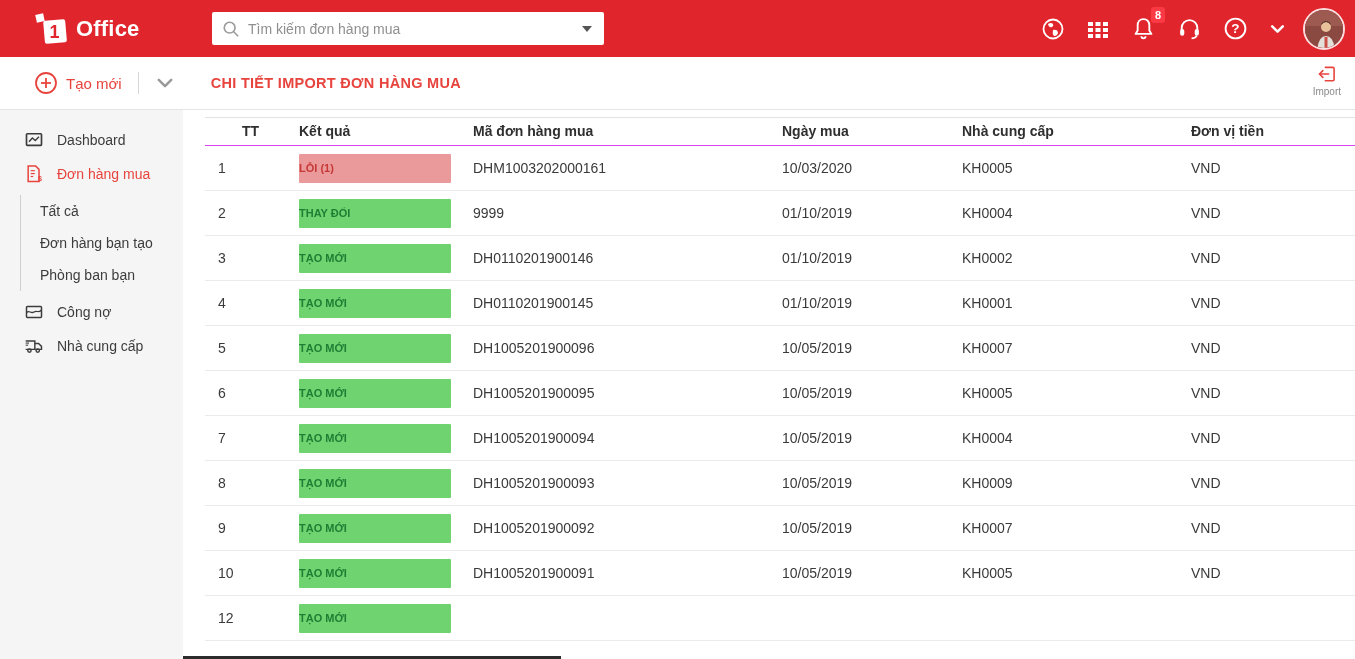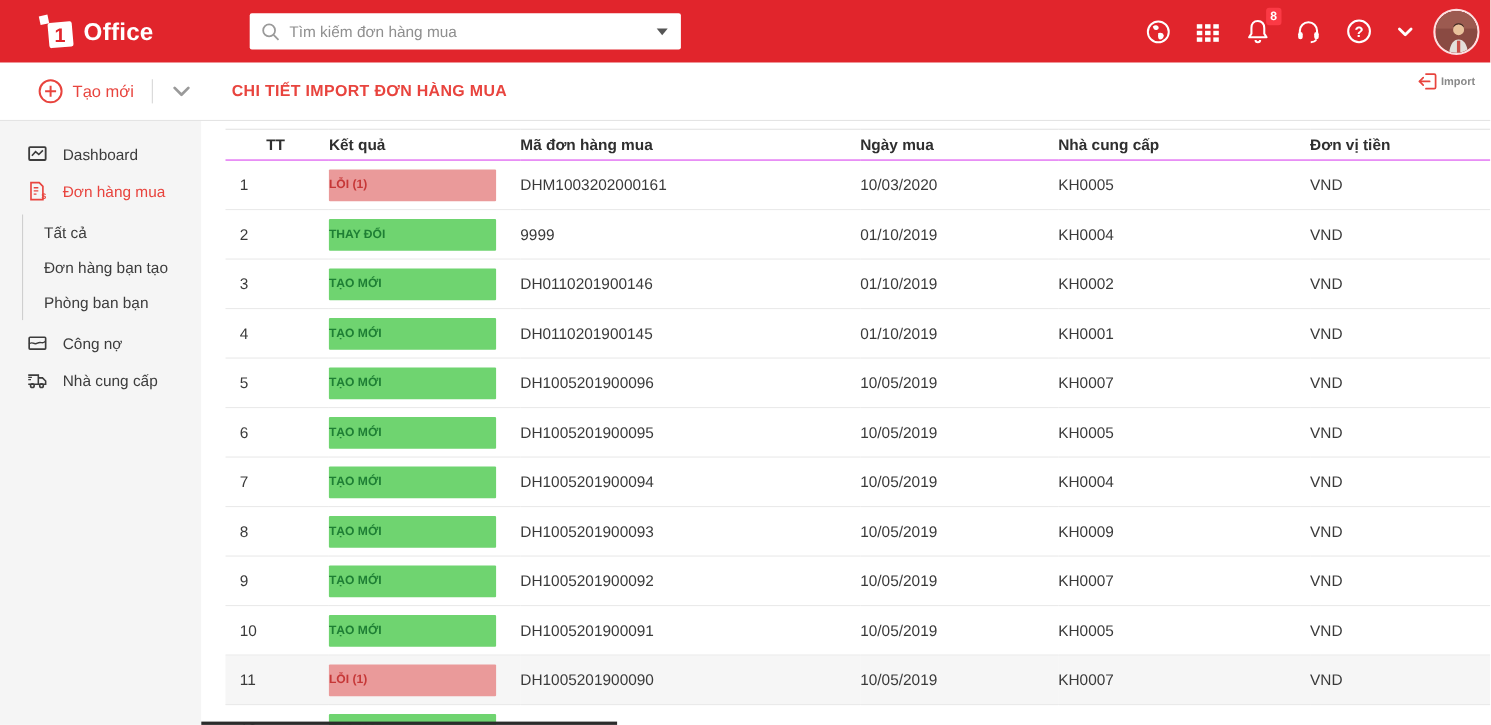--- a/index.html
+++ b/index.html
@@ -6,21 +6,21 @@
   html,body { width:1355px; height:659px; overflow:hidden; background:#fff;
     font-family:"Liberation Sans","DejaVu Sans",sans-serif; }
   .app { position:relative; width:1355px; height:659px; overflow:hidden; }
 
   
   .topbar { position:absolute; top:0; left:0; width:100%; height:57px;
     background:#e1252c; display:flex; align-items:center; }
   .logo { display:flex; align-items:center; margin-left:34px; cursor:pointer; }
   .logo-mark { width:34px; height:34px; margin-right:8px; position:relative; }
   .logo-text { color:#fff; font-size:22px; font-weight:bold; letter-spacing:.2px; }
-  .search { position:absolute; left:227px; top:12px; width:392px; height:33px;
+  .search { position:absolute; left:212px; top:12px; width:392px; height:33px;
     background:#fff; border-radius:2px; display:flex; align-items:center; }
   .search svg { margin-left:10px; flex:0 0 auto; }
   .search input { flex:1; border:none; outline:none; font-size:14px; color:#444;
     padding:0 8px; font-family:inherit; background:transparent; }
   .search input::placeholder { color:#8f8f8f; }
   .search-caret { width:0; height:0; border-left:5px solid transparent;
     border-right:5px solid transparent; border-top:6px solid #555;
     margin-right:12px; cursor:pointer; }
   .top-icons { position:absolute; right:10px; top:0; height:57px;
     display:flex; align-items:center; gap:21px; }
@@ -37,21 +37,21 @@
     background:#fff; border-bottom:1px solid #e4e4e4; display:flex; align-items:center; }
   .create-btn { display:flex; align-items:center; gap:8px; margin-left:34px;
     background:none; border:none; color:#e8443e; font-size:15px; cursor:pointer;
     font-family:inherit; }
   .tb-divider { width:1px; height:22px; background:#d8d8d8; margin:0 16px; }
   .tb-chevron { background:none; border:none; color:#9a9a9a; cursor:pointer;
     display:flex; align-items:center; padding:0; }
   .page-title { margin-left:36px; color:#e8443e; font-size:14.5px;
     font-weight:bold; letter-spacing:.3px; }
   .import-btn { position:absolute; right:14px; top:7px; display:flex;
-    flex-direction:row; align-items:center; gap:2px; cursor:pointer;font-weight:bold; }
+    flex-direction:column; align-items:center; gap:2px; cursor:pointer; }
   .import-btn .lbl { font-size:10px; color:#8a8a8a; }
 
   
   .sidebar { position:absolute; top:110px; left:0; width:183px; height:549px;
     background:#f5f5f5; padding-top:13px; }
   .side-item { display:flex; align-items:center; height:34px; padding-left:24px;
     color:#3c3c3c; font-size:14px; cursor:pointer; gap:13px; }
   .side-item .sicon { width:20px; height:20px; display:flex; align-items:center;
     justify-content:center; color:#3c3c3c; }
   .side-item.active, .side-item.active .sicon { color:#e8443e; }
@@ -340,28 +340,20 @@
             <td>VND</td>
           </tr>
           <tr>
             <td class="c-tt">10</td>
             <td><span class="badge success">TẠO MỚI</span></td>
             <td>DH1005201900091</td>
             <td>10/05/2019</td>
             <td>KH0005</td>
             <td>VND</td>
           </tr>
-          <tr class="hl">
-            <td class="c-tt">11</td>
-            <td><span class="badge error">LỖI (1)</span></td>
-            <td>DH1005201900090</td>
-            <td>10/05/2019</td>
-            <td>KH0007</td>
-            <td>VND</td>
-          </tr>
           <tr>
             <td class="c-tt">12</td>
             <td><span class="badge success">TẠO MỚI</span></td>
             <td></td>
             <td></td>
             <td></td>
             <td></td>
           </tr>
         </tbody>
     </table>

